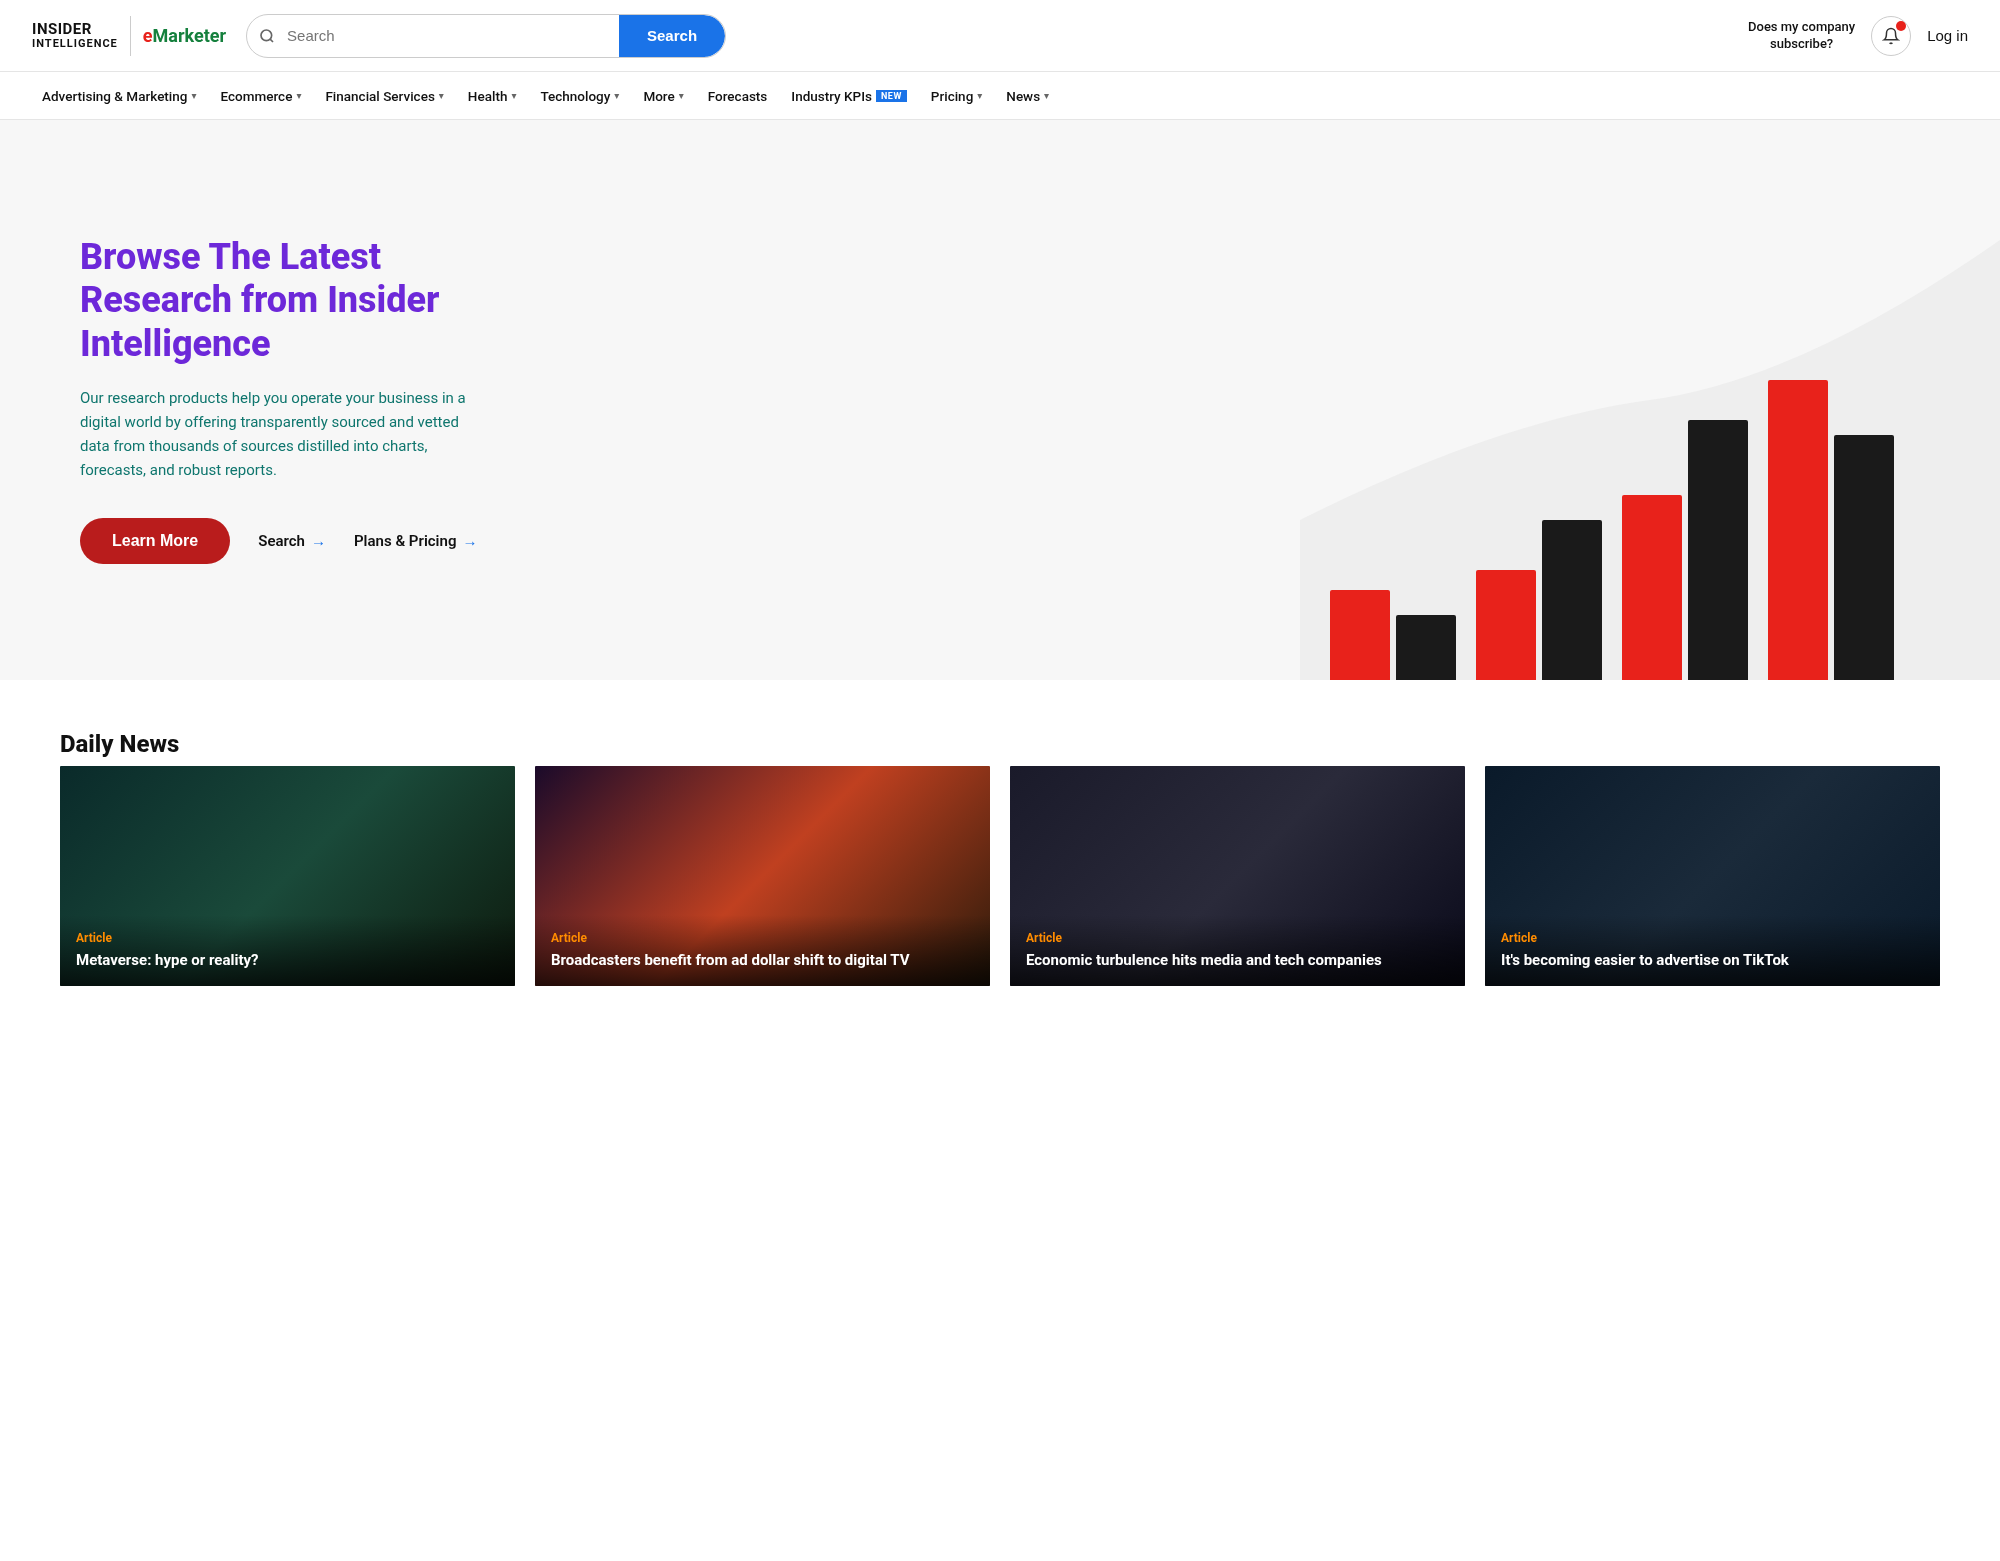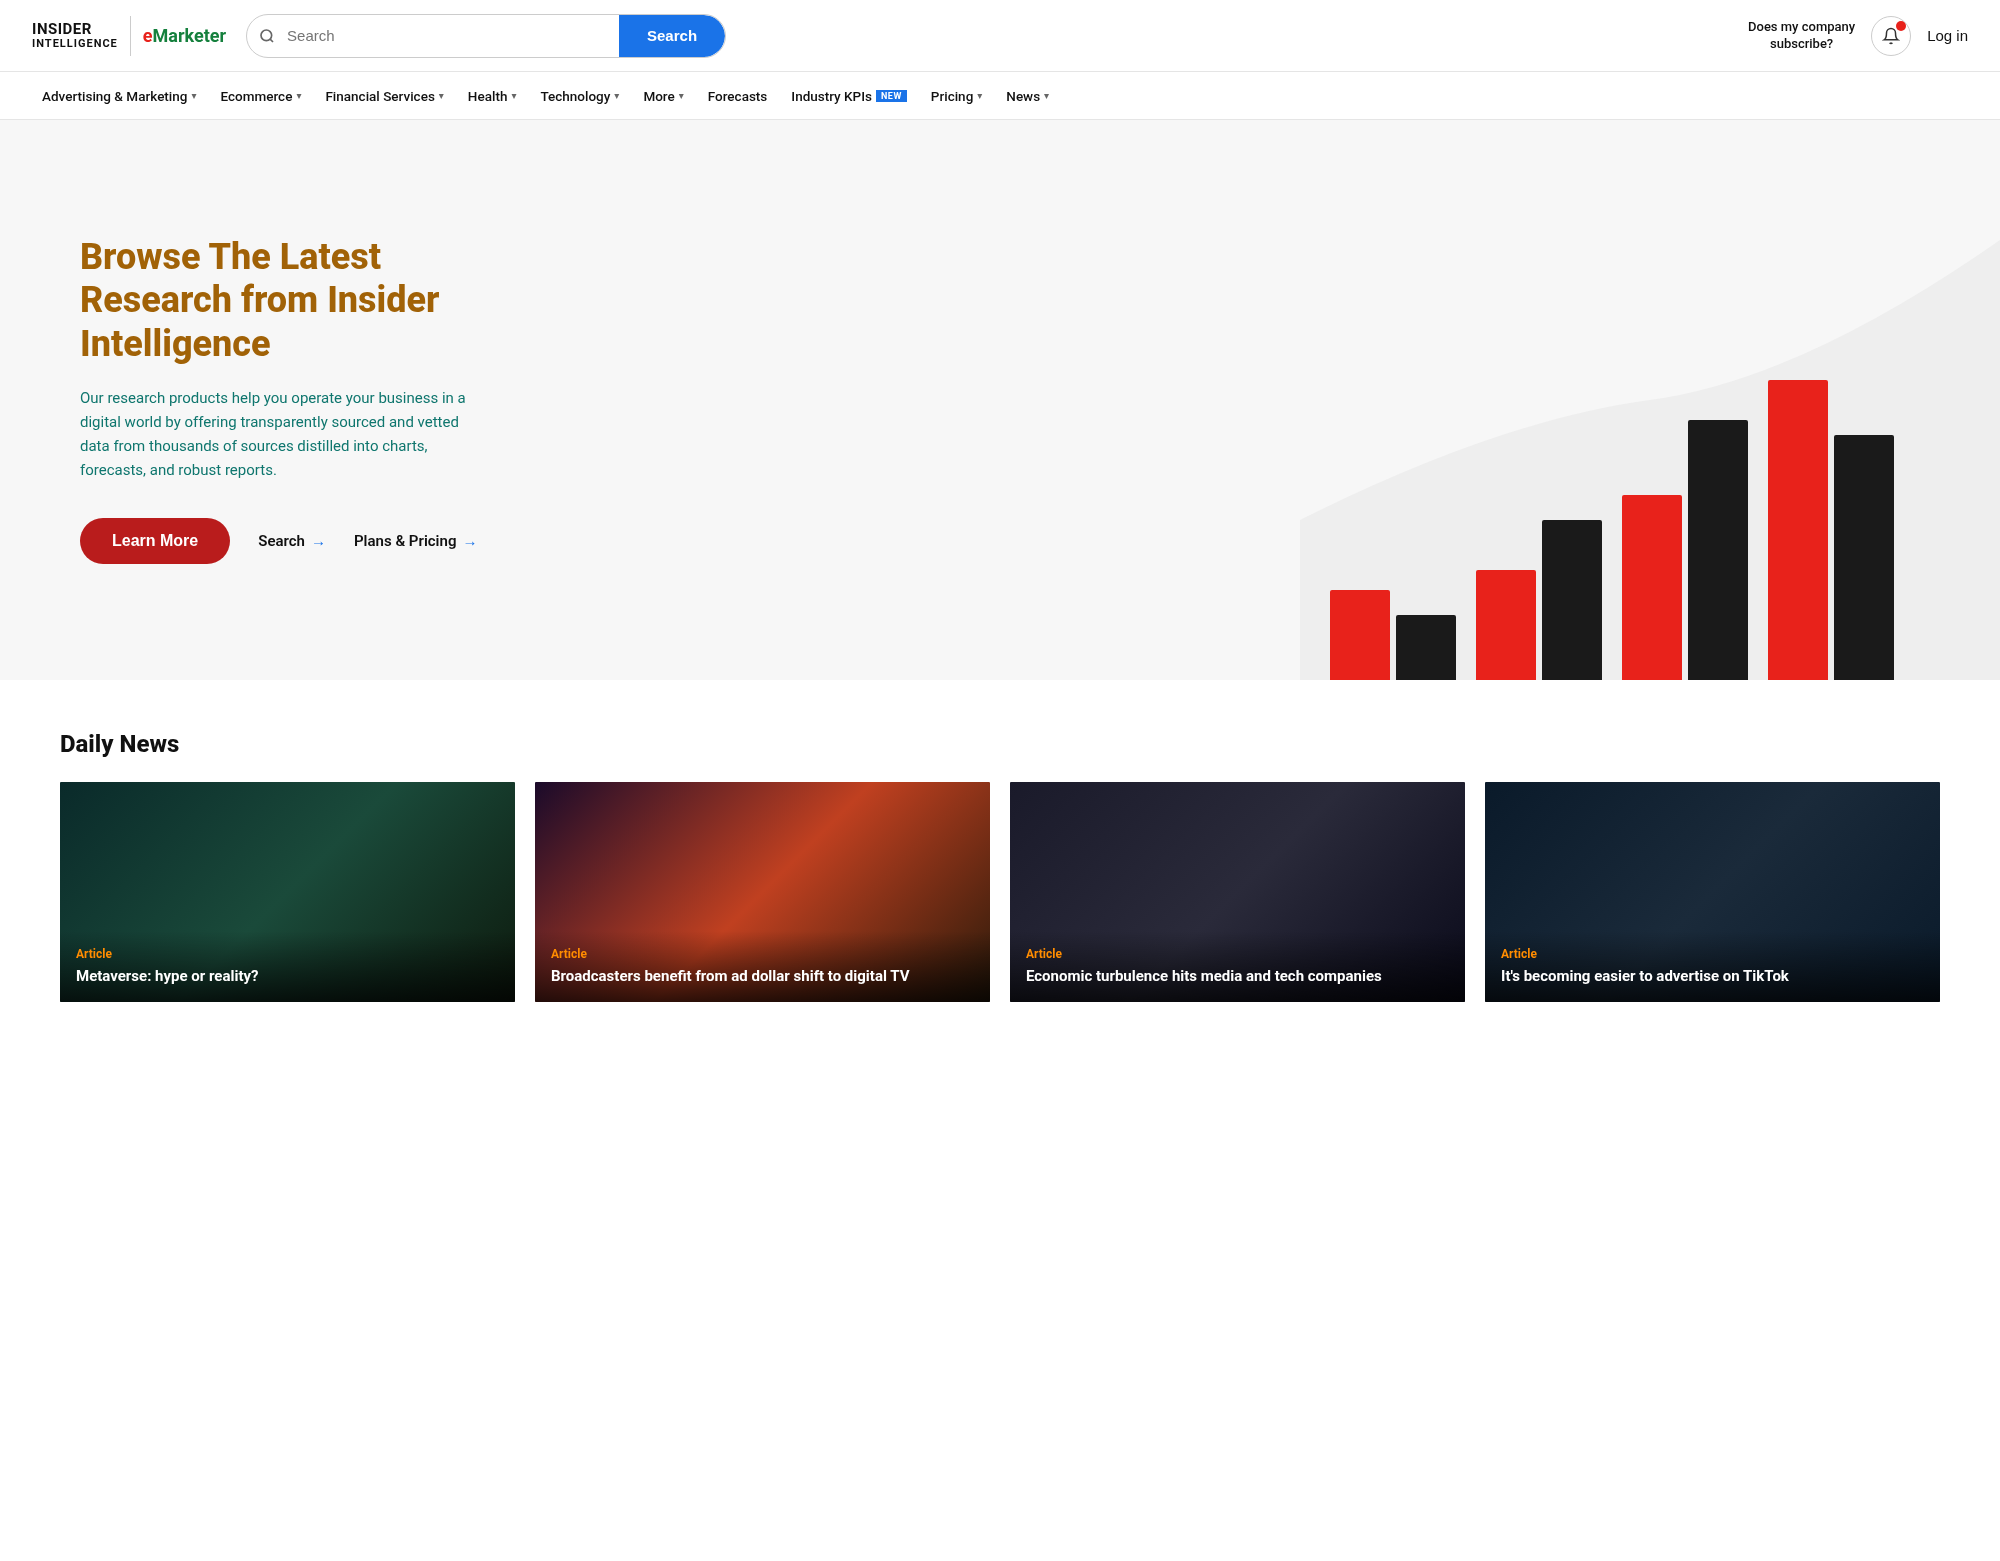--- a/index.html
+++ b/index.html
@@ -177,21 +177,21 @@
     }
     .hero-content {
       position: relative;
       z-index: 2;
       padding: 60px 80px;
       max-width: 560px;
     }
     .hero-title {
       font-size: 36px;
       font-weight: 800;
-      color: #a16207;
+      color: #6d28d9;
       line-height: 1.2;
       margin-bottom: 20px;
     }
     .hero-desc {
       font-size: 15px;
       color: #0f766e;
       line-height: 1.6;
       margin-bottom: 36px;
     }
     .hero-actions {
@@ -259,21 +259,21 @@
     .bar-black { background: #1a1a1a; width: 60px; border-radius: 2px 2px 0 0; }
 
     
     .daily-news {
       padding: 50px 60px;
     }
     .daily-news-title {
       font-size: 24px;
       font-weight: 800;
       color: #111;
-      margin-bottom: 24px;
+      margin-bottom: 8px;
     }
     .news-grid {
       display: grid;
       grid-template-columns: repeat(4, 1fr);
       gap: 20px;
     }
     .news-card {
       border-radius: 1px;
       overflow: hidden;
       position: relative;

